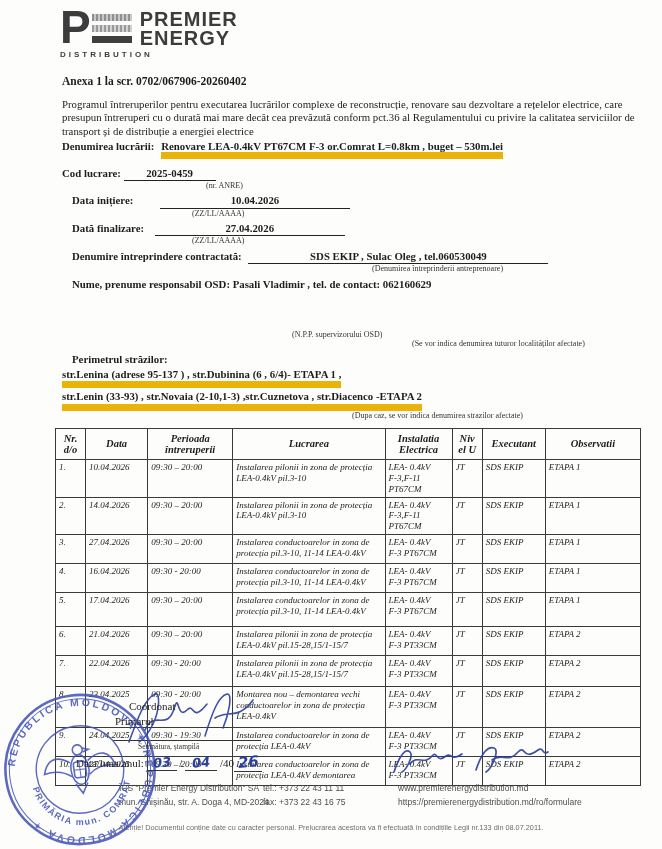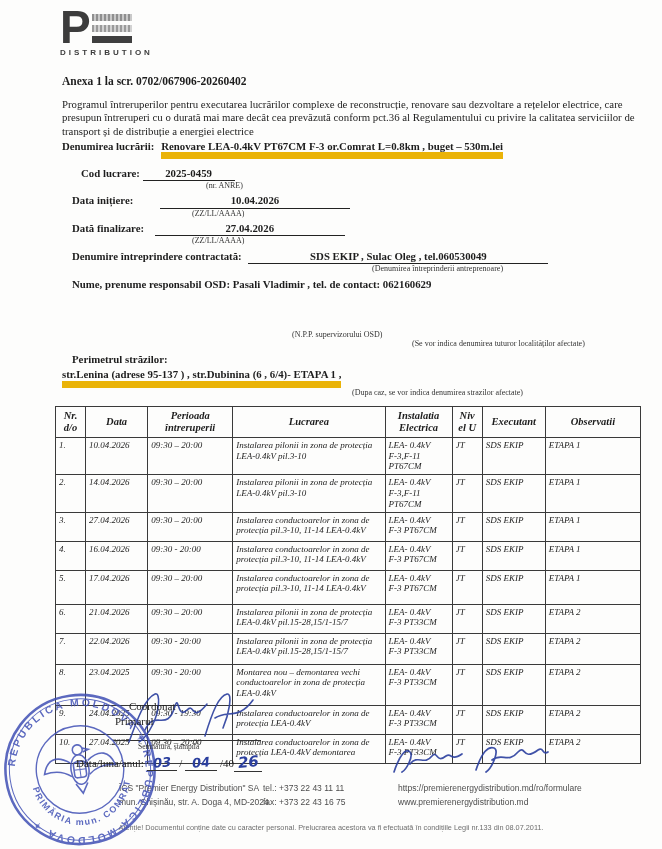--- a/index.html
+++ b/index.html
@@ -21,21 +21,21 @@
   .logo-words{font-family:"Liberation Sans",sans-serif;font-weight:700;font-size:20px;line-height:0.95;color:#3c3c3c;letter-spacing:1px;}
   .logo-sub{font-family:"Liberation Sans",sans-serif;font-weight:700;font-size:8px;letter-spacing:3px;color:#3c3c3c;margin-top:2px;}
   
   .anexa{position:absolute;top:75px;left:62px;font-weight:700;font-size:11.5px;}
   .flow{position:absolute;top:98px;left:62px;width:575px;font-size:10.8px;line-height:1.24;}
   .intro{margin:0 0 2px 0;text-align:left;}
   .b{font-weight:700;}
   .u{border-bottom:7px solid #eab308;}
   .fill{display:inline-block;border-bottom:1px solid #222;text-align:center;font-weight:700;}
   .caption{font-size:8px;color:#333;line-height:1.05;margin-top:1px;}
-  .line{margin-top:7px;margin-left:19px;}
+  .line{margin-top:7px;}
   .tight{margin-top:4px;margin-left:10px;}
   
   table.sched{border-collapse:collapse;margin:8px 0 0 -7px;table-layout:fixed;width:586px;
     font-style:italic;font-size:9px;}
   table.sched th,table.sched td{border:1px solid #3a3a3a;vertical-align:top;padding:2px 3px;
     white-space:pre-line;overflow:hidden;}
   table.sched th{font-size:10.5px;font-weight:700;text-align:center;vertical-align:middle;height:26px;line-height:1.1;}
   table.sched td{line-height:1.2;}
   td.c{text-align:left;padding-left:5px;}
   tbody tr{height:29px;}
@@ -70,20 +70,24 @@
 <div class="page">
 
   <div class="logo">
     <div class="logo-row">
       <div class="logo-p">P</div>
       <div class="logo-bars">
         <div class="bar bar1"></div>
           <div class="bar bar2"></div>
           <div class="bar bar3"></div>
       </div>
+      <div class="logo-words">
+        <div>PREMIER</div>
+        <div>ENERGY</div>
+      </div>
     </div>
     <div class="logo-sub">DISTRIBUTION</div>
   </div>
 
   <div class="anexa">Anexa 1 la scr. 0702/067906-20260402</div>
 
   <div class="flow">
     <p class="intro">Programul întreruperilor pentru executarea lucrărilor complexe de reconstrucție, renovare sau dezvoltare a rețelelor electrice, care presupun întreruperi cu o durată mai mare decât cea prevăzută conform pct.36 al Regulamentului cu privire la calitatea serviciilor de transport și de distribuție a energiei electrice</p>
 
     <div>
@@ -115,20 +119,21 @@
     </div>
     <div class="caption" style="margin-left:310px;">(Denumirea întreprinderii antreprenoare)</div>
 
     <div class="tight b">Nume, prenume responsabil OSD: Pasali Vladimir , tel. de contact: 062160629</div>
     <div class="caption" style="margin-left:230px;margin-top:40px;">(N.P.P. supervizorului OSD)</div>
 
     <div class="caption" style="margin-left:350px;">(Se vor indica denumirea tuturor localităților afectate)</div>
 
     <div class="tight b">Perimetrul străzilor:</div>
     <div class="b u" style="display:inline-block;margin-top:2px;">str.Lenina  (adrese 95-137 ) , str.Dubinina (6 , 6/4)- ETAPA 1 ,</div><br>
+    <div class="b u" style="display:inline-block;margin-top:2px;">str.Lenin (33-93) ,  str.Novaia (2-10,1-3) ,str.Cuznetova , str.Diacenco  -ETAPA 2</div>
     <div class="caption" style="margin-left:290px;">(Dupa caz, se vor indica denumirea strazilor afectate)</div>
 
     
     <table class="sched">
       <colgroup>
         <col style="width:30px">
           <col style="width:62px">
           <col style="width:85px">
           <col style="width:152px">
         <col style="width:67px">
@@ -331,20 +336,20 @@
   <div class="footer">
     <div class="f-col1">
       <div>ÎCS "Premier Energy Distribution" SA</div>
       <div>mun. Chișinău, str. A. Doga 4, MD-2024</div>
     </div>
     <div class="f-col2">
       <div>tel.: +373 22 43 11 11</div>
       <div>fax: +373 22 43 16 75</div>
     </div>
     <div class="f-col3">
+      <div>www.premierenergydistribution.md</div>
       <div>https://premierenergydistribution.md/ro/formulare</div>
-      <div>www.premierenergydistribution.md</div>
     </div>
   </div>
 
   <div class="privacy">Atenție! Documentul conține date cu caracter personal. Prelucrarea acestora va fi efectuată în condițiile Legii nr.133 din 08.07.2011.</div>
 
 </div>
 
 </body></html>

